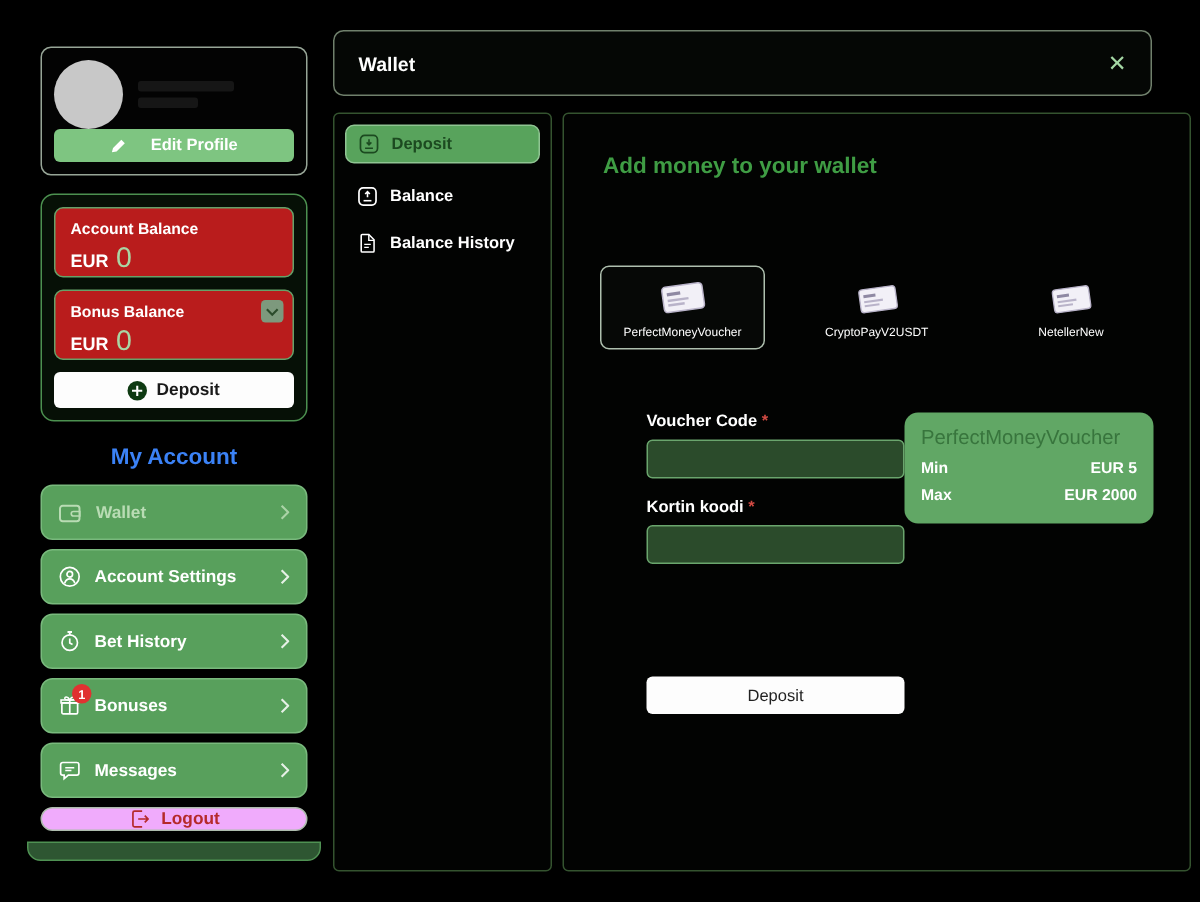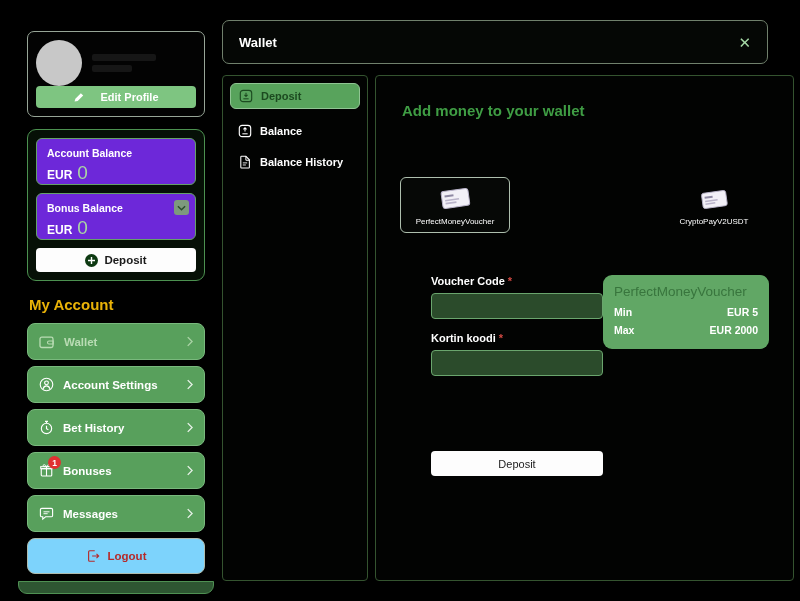--- a/index.html
+++ b/index.html
@@ -32,57 +32,57 @@
     height:24px; width:100%; background:#7ec581; border:none; border-radius:4px;
     color:#fff; font-size:11px; font-weight:bold;
     display:flex; align-items:center; justify-content:center; gap:16px; cursor:pointer;
   }
 
   .balance-panel {
     margin:12px 9px 0 9px; border:1px solid #4c9150; border-radius:9px;
     padding:8px; background:#061006;
   }
   .bal-card {
-    background:#6d28d9; border:1px solid #66a169; border-radius:6px;
+    background:#b91c1c; border:1px solid #66a169; border-radius:6px;
     padding:8px 10px; position:relative; height:47px; margin-bottom:8px;
   }
   .bal-label { font-size:10.5px; font-weight:bold; color:#fff; }
   .bal-val { margin-top:4px; display:flex; align-items:baseline; }
   .bal-cur { font-size:12px; font-weight:bold; color:#fff; }
   .bal-num { font-size:19px; color:#a9d6a4; margin-left:5px; line-height:1; }
   .chev-box {
     position:absolute; top:6px; right:6px; width:15px; height:15px;
     background:#7d997d; border-radius:3px; display:flex; align-items:center; justify-content:center;
     cursor:pointer;
   }
   .btn-dep-side {
     width:100%; height:24px; background:#fdfdfd; border:none; border-radius:4px;
     font-size:11.5px; font-weight:bold; color:#1a1a1a;
     display:flex; align-items:center; justify-content:center; gap:6px; cursor:pointer;
   }
   .plus-circ { width:13px; height:13px; border-radius:50%; background:#0e3a12;
     display:flex; align-items:center; justify-content:center; }
 
-  .my-account { font-size:15px; font-weight:bold; color:#eab308; margin:15px 2px 10px 2px; }
+  .my-account { font-size:15px; font-weight:bold; color:#3b82f6; margin:15px 2px 10px 2px;text-align:center; }
 
   .menu-btn {
     width:100%; height:37px; background:#58a05c; border:1px solid #79b97d; border-radius:8px;
     display:flex; align-items:center; gap:9px; padding:0 11px; margin-bottom:6px;
     color:#fff; font-size:11.5px; font-weight:bold; cursor:pointer; position:relative;
   }
   .menu-btn .chevr { margin-left:auto; opacity:.85; }
   .menu-btn.active { color:#b9dcb4; }
   .icon-wrap { position:relative; display:flex; }
   .badge {
     position:absolute; top:-7px; right:-7px; min-width:13px; height:13px; border-radius:7px;
     background:#e03131; color:#fff; font-size:8.5px; font-weight:bold;
     display:flex; align-items:center; justify-content:center; padding:0 3px;
   }
   .btn-logout {
-    width:100%; height:36px; background:#7dd3fc; border:1px solid #aebcae; border-radius:8px;
+    width:100%; height:16px; background:#f0abfc; border:1px solid #aebcae; border-radius:8px;
     color:#b52a2a; font-size:11.5px; font-weight:bold;
     display:flex; align-items:center; justify-content:center; gap:8px; cursor:pointer; margin-top:2px;
   }
   .side-strip {
     margin-top:7px; height:13px; width:196px;
     background:#2e5632; border:1px solid #4f9153; border-radius:0 0 9px 9px;
   }
 
   
   .rightcol { position:absolute; left:222px; top:20px; width:546px; }
@@ -360,20 +360,33 @@
                 <g transform="rotate(-8 20 14)">
                   <rect x="7" y="5" width="27" height="17" rx="2.5" fill="#f2f0f7" stroke="#b9b3c9" stroke-width="1"></rect>
                   <rect x="10" y="9" width="9" height="2.2" fill="#8f89a3"></rect>
                   <rect x="10" y="13.5" width="14" height="1.6" fill="#b9b3c9"></rect>
                   <rect x="10" y="16.5" width="11" height="1.6" fill="#b9b3c9"></rect>
                 </g>
               </svg>
           </span>
           <span class="pay-label">CryptoPayV2USDT</span>
         </div>
+        <div class="pay-item">
+          <span>
+            <svg width="36" height="26" viewBox="0 0 40 28">
+                <g transform="rotate(-8 20 14)">
+                  <rect x="7" y="5" width="27" height="17" rx="2.5" fill="#f2f0f7" stroke="#b9b3c9" stroke-width="1"></rect>
+                  <rect x="10" y="9" width="9" height="2.2" fill="#8f89a3"></rect>
+                  <rect x="10" y="13.5" width="14" height="1.6" fill="#b9b3c9"></rect>
+                  <rect x="10" y="16.5" width="11" height="1.6" fill="#b9b3c9"></rect>
+                </g>
+              </svg>
+          </span>
+          <span class="pay-label">NetellerNew</span>
+        </div>
       </div>
 
       <div class="form-row">
         <div class="fields-col">
           <div class="f-label">
             <span>Voucher Code</span><span class="req">*</span>
           </div>
           <input class="f-input" type="text" value="" style="">
           <div class="f-label">
             <span>Kortin koodi</span><span class="req">*</span>

